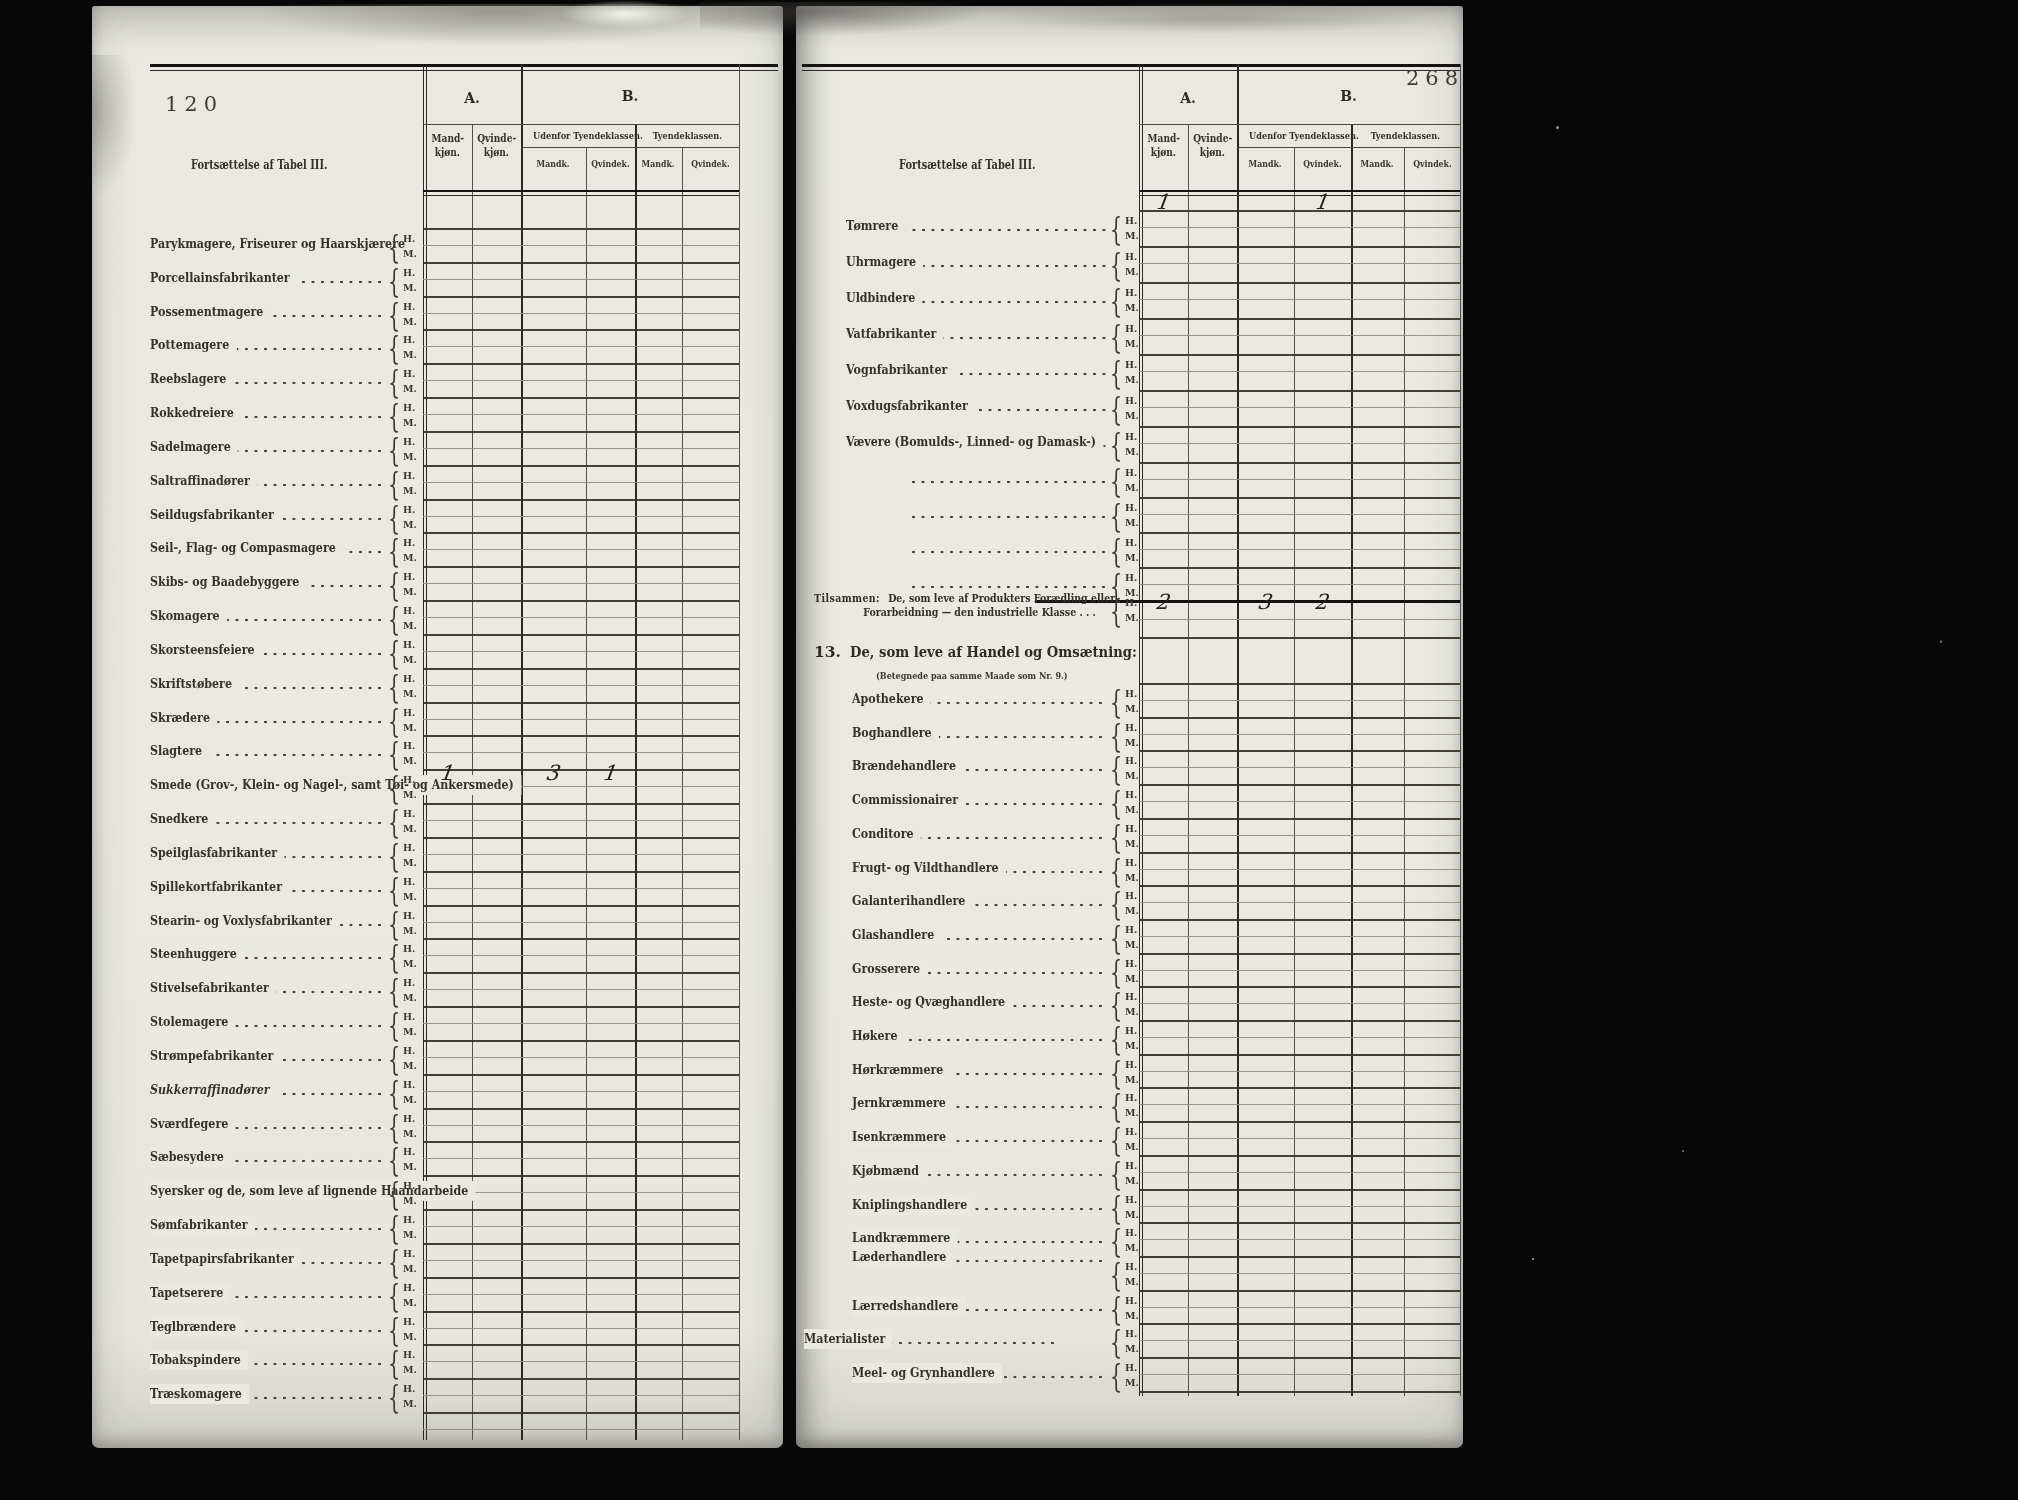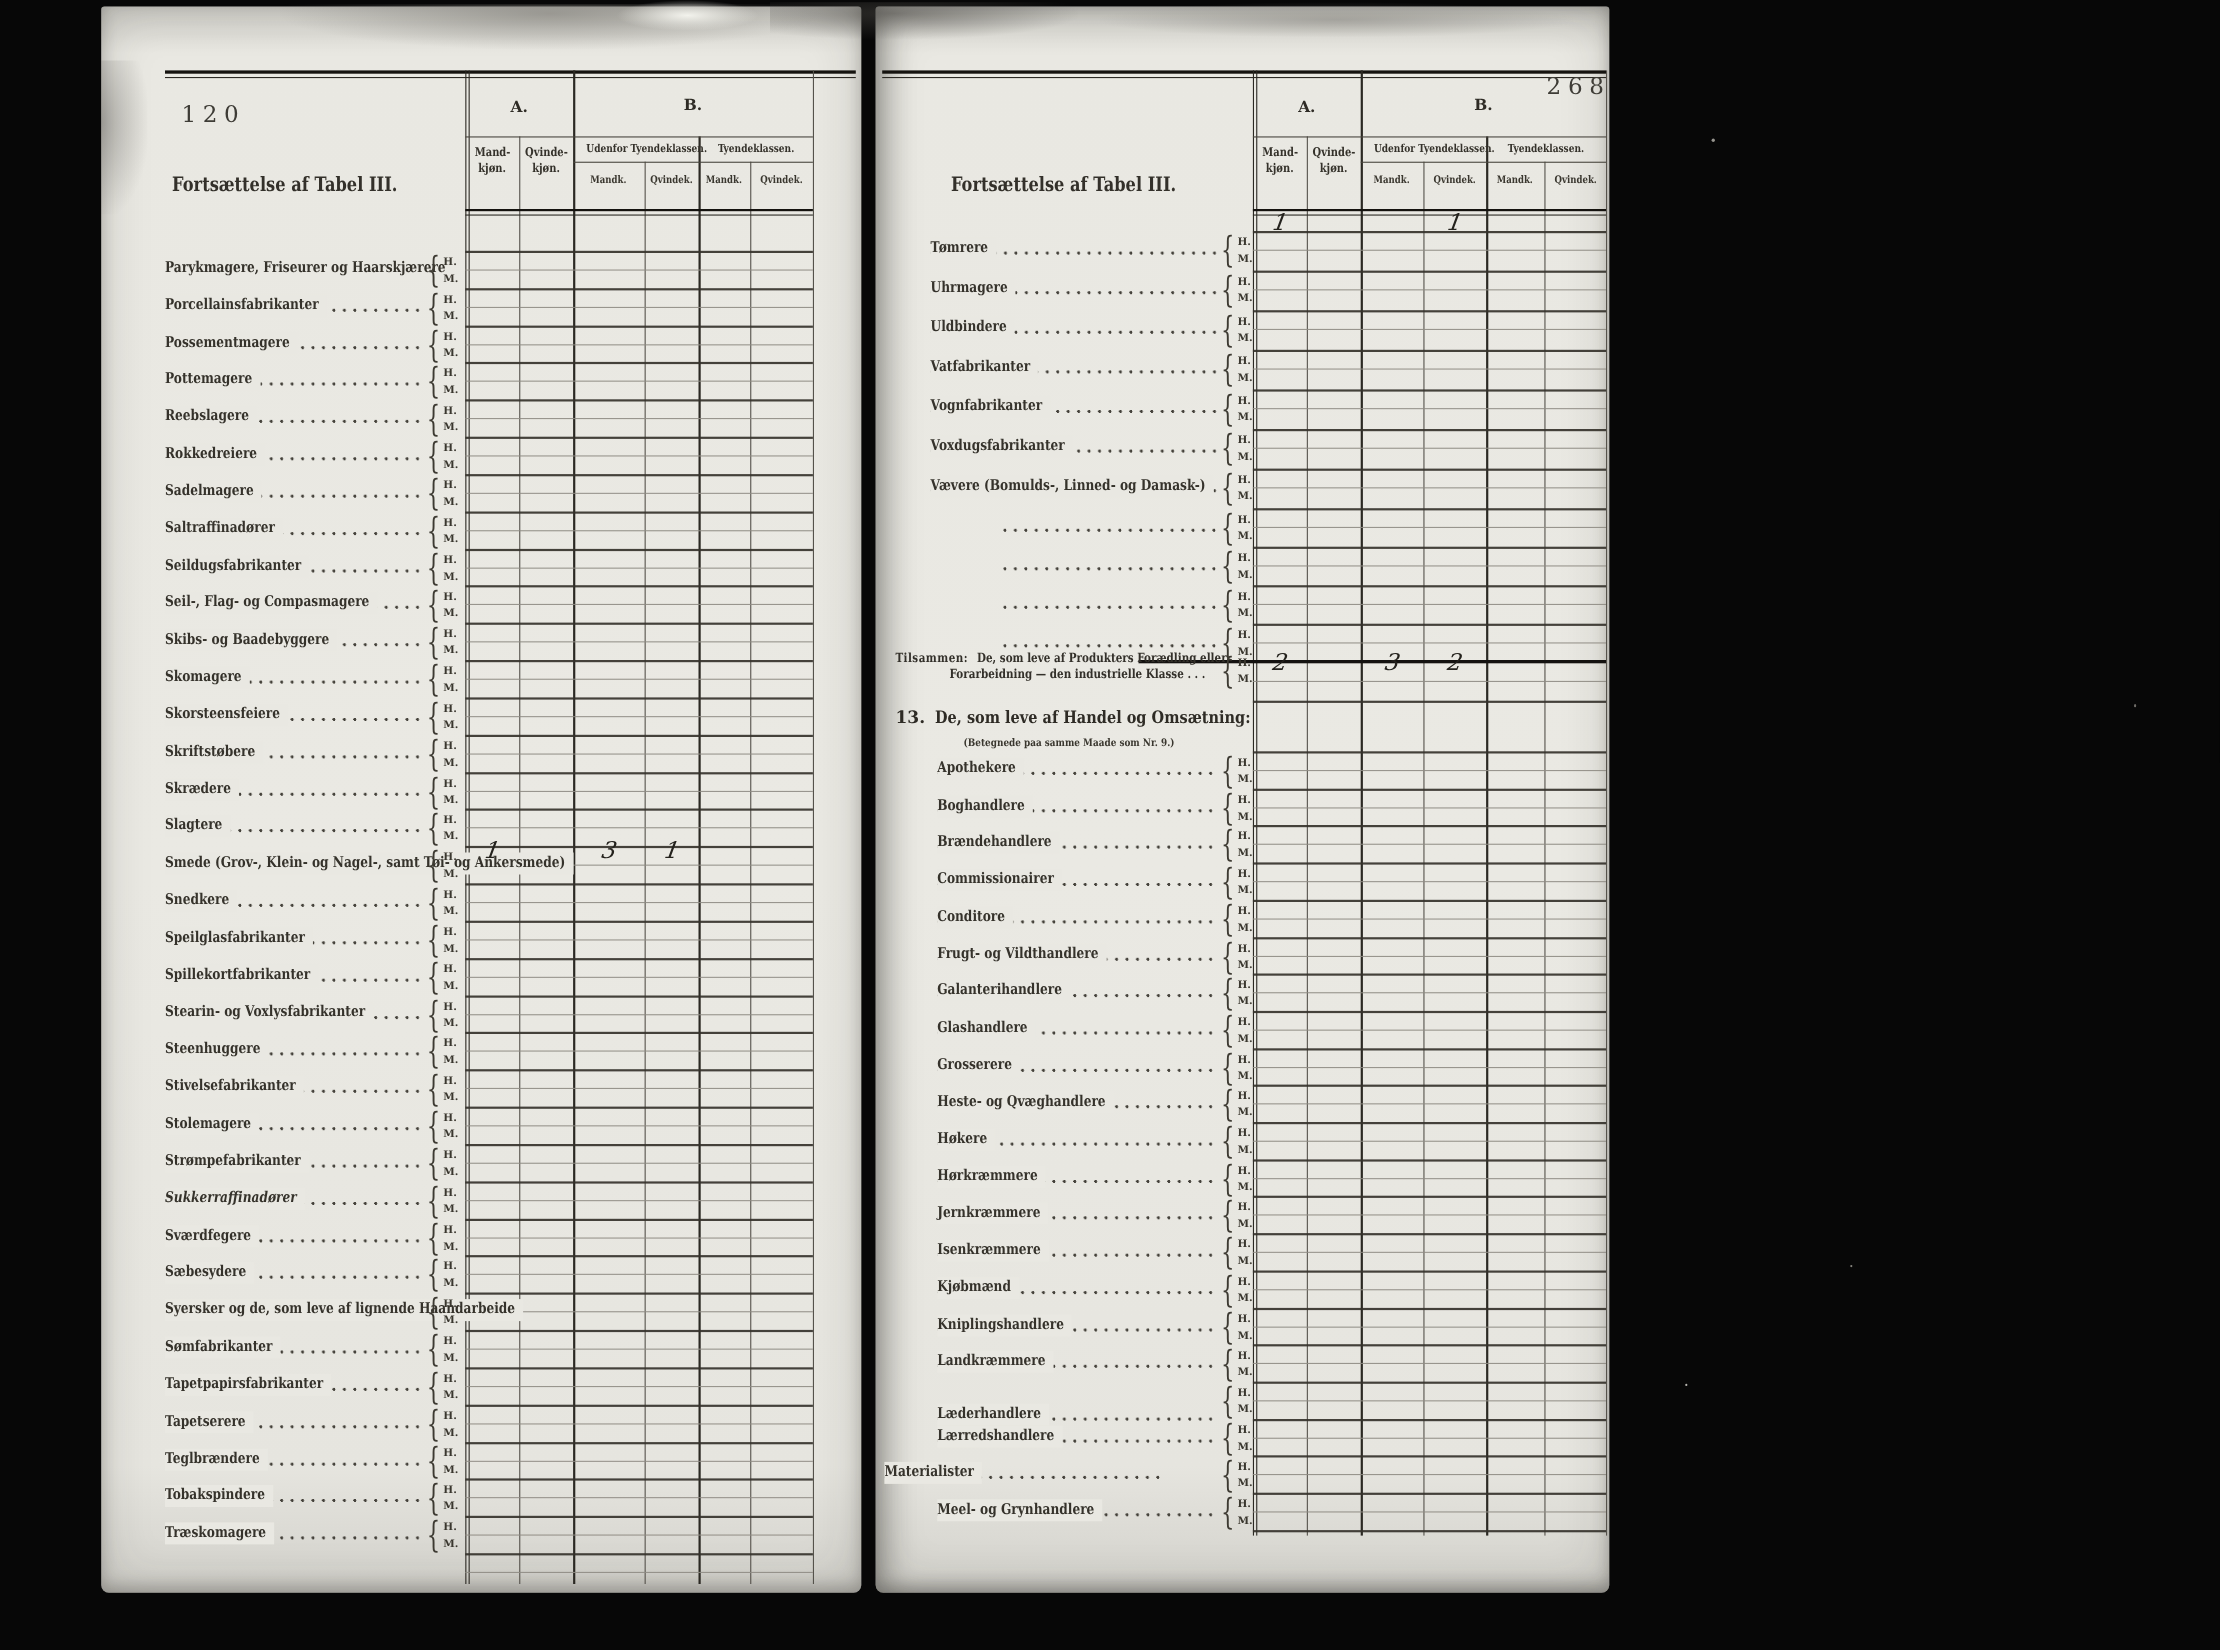--- a/index.html
+++ b/index.html
@@ -6,21 +6,21 @@
   #scan{position:relative;width:2018px;height:1500px;background:#070707;overflow:hidden;
         font-family:"DejaVu Serif", serif;color:#35322b;}
   .paper{position:absolute;top:6px;height:1442px;border-radius:3px 3px 7px 7px;
          background:linear-gradient(180deg,#cfcec8 0,#e9e8e2 42px,#eae9e3 55%,#e6e5df 92%,#d2d1cb 100%);
          box-shadow:inset 0 0 46px rgba(40,38,34,.18), inset 0 -6px 14px rgba(30,28,25,.25);}
   #paper-left{left:92px;width:691px;}
   #paper-right{left:796px;width:667px;box-shadow:inset 14px 0 22px rgba(40,38,34,.25), inset 0 0 46px rgba(40,38,34,.16), inset 0 -6px 14px rgba(30,28,25,.25);}
   .rule-heavy{position:absolute;height:3px;background:#15130f;}
   .rule-thin{position:absolute;height:1px;background:#2c2a24;}
   .pagenum{position:absolute;font-size:21px;letter-spacing:6px;color:#3e3c36;font-weight:500;}
-  .ptitle{position:absolute;text-align:center;font-size:18px;font-weight:700;color:#33302a;}
+  .ptitle{position:absolute;text-align:center;font-size:12px;font-weight:700;color:#33302a;}
   .sq{display:inline-block;transform:scaleX(.82);transform-origin:50% 50%;white-space:nowrap;}
   .vline{position:absolute;width:1px;background:#55524b;}
   .vline.heavy{width:2px;background:#2b2923;}
   .vline.dbl{width:1px;background:#2b2923;box-shadow:3px 0 0 #2b2923;}
   .hthin{position:absolute;height:1px;background:#4a473f;}
   .hdr-ab{position:absolute;text-align:center;font-size:14px;font-weight:700;color:#2e2b25;}
   .hdr-col2{position:absolute;text-align:center;font-size:11px;font-weight:700;line-height:14px;color:#35322b;}
   .hdr-small{position:absolute;text-align:center;font-size:10px;font-weight:700;color:#35322b;}
   .hdr-tiny{position:absolute;text-align:center;font-size:9.5px;font-weight:700;color:#3a372f;}
   .gl-h{position:absolute;height:2px;background:#35322b;opacity:.92;}
@@ -907,21 +907,21 @@
       </div>
       <div class="brace-wrap" style="left:1110px;top:1224.2px;">
         <span class="brace">{</span>
         <div class="hm">
           <span>H.</span>
           <span>M.</span>
         </div>
       </div>
       <div class="gl-h" style="left:1139px;top:1255.9px;width:321px;"></div>
       <div class="gl-l" style="left:1139px;top:1272.9px;width:321px;"></div>
-      <div class="row-text" style="left:852px;top:1276px;width:256px;">
+      <div class="row-text" style="left:852px;top:1247px;width:256px;">
         <span class="lbl">Læderhandlere</span>
       </div>
       <div class="brace-wrap" style="left:1110px;top:1257.9px;">
         <span class="brace">{</span>
         <div class="hm">
           <span>H.</span>
           <span>M.</span>
         </div>
       </div>
       <div class="gl-h" style="left:1139px;top:1289.6px;width:321px;"></div>

